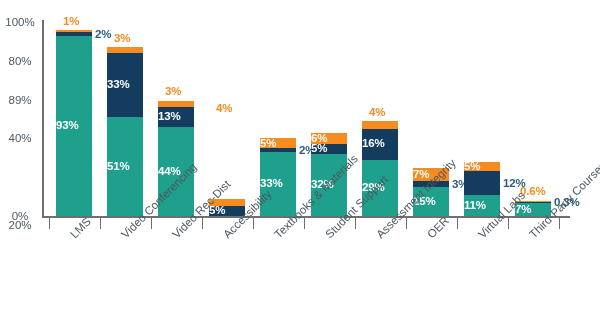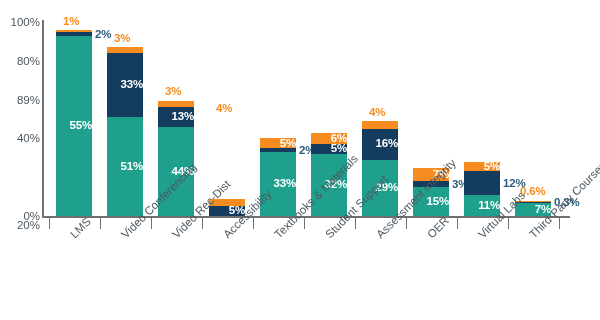--- a/index.html
+++ b/index.html
@@ -42,21 +42,21 @@
     width: 528px;
     height: 2px;
     background: #6f6f6f;
   }
 
   
   .ytick-label {
     position: absolute;
     right: 0;
     width: 40px;
-    text-align: right;
+    text-align: center;
     font-size: 11.5px;
     color: #4c5862;
     transform: translateY(-50%);
     white-space: nowrap;
   }
   .y-labels {
     position: absolute;
     left: 0;
     top: 0;
     width: 40px;
@@ -83,21 +83,21 @@
     width: 100%;
     display: flex;
     flex-direction: column-reverse;
   }
   .seg {
     position: relative;
     width: 100%;
     box-sizing: border-box;
     display: flex;
     align-items: center;
-    justify-content: flex-end;
+    justify-content: flex-start;
   }
   .seg-teal   { background: #1fa08c; }
   .seg-navy   { background: #133c5e; }
   .seg-orange { background: #f68b1f; }
 
   .seg-label {
     font-size: 11.5px;
     font-weight: bold;
     color: #ffffff;
     line-height: 1;
@@ -153,21 +153,21 @@
     <div class="xtick" style="left: 252.5px;"></div>
     <div class="xtick" style="left: 303.5px;"></div>
     <div class="xtick" style="left: 354.5px;"></div>
     <div class="xtick" style="left: 405.5px;"></div>
     <div class="xtick" style="left: 456.5px;"></div>
     <div class="xtick" style="left: 507.5px;"></div>
     <div class="xtick" style="left: 558.5px;"></div>
     <div class="bar-group" style="left: 56px; width: 36px; height: 186.24px; top: 29.76px; bottom: auto;">
       <div class="bar-stack" style="height: 100%;">
         <div class="seg seg-teal" style="height: 180.42px;">
-          <span class="seg-label">55%</span>
+          <span class="seg-label">93%</span>
         </div>
         <div class="seg seg-navy" style="height: 3.88px;"></div>
         <div class="seg seg-orange" style="height: 1.94px;"></div>
       </div>
     </div>
     <div class="out-label navy-text" style="left: 95px; top: 28.64px;">2%</div>
     <div class="out-label orange-text" style="left: 63px; top: 15.76px;">1%</div>
     <div class="bar-group" style="left: 107px; width: 36px; height: 168.78px; top: 47.22px; bottom: auto;">
       <div class="bar-stack" style="height: 100%;">
         <div class="seg seg-teal" style="height: 98.94px;">

